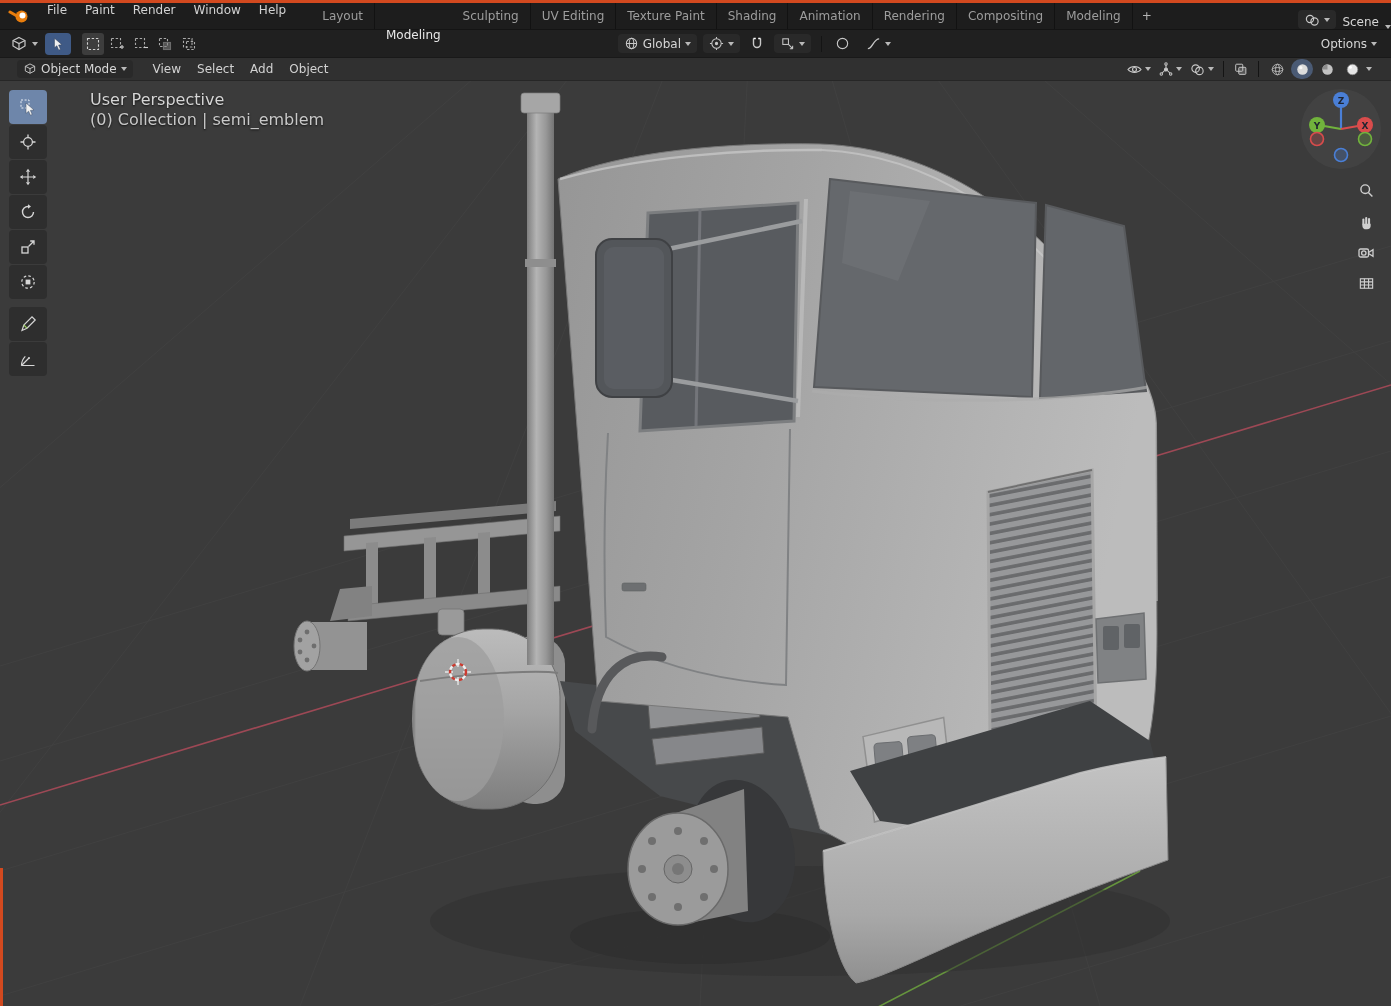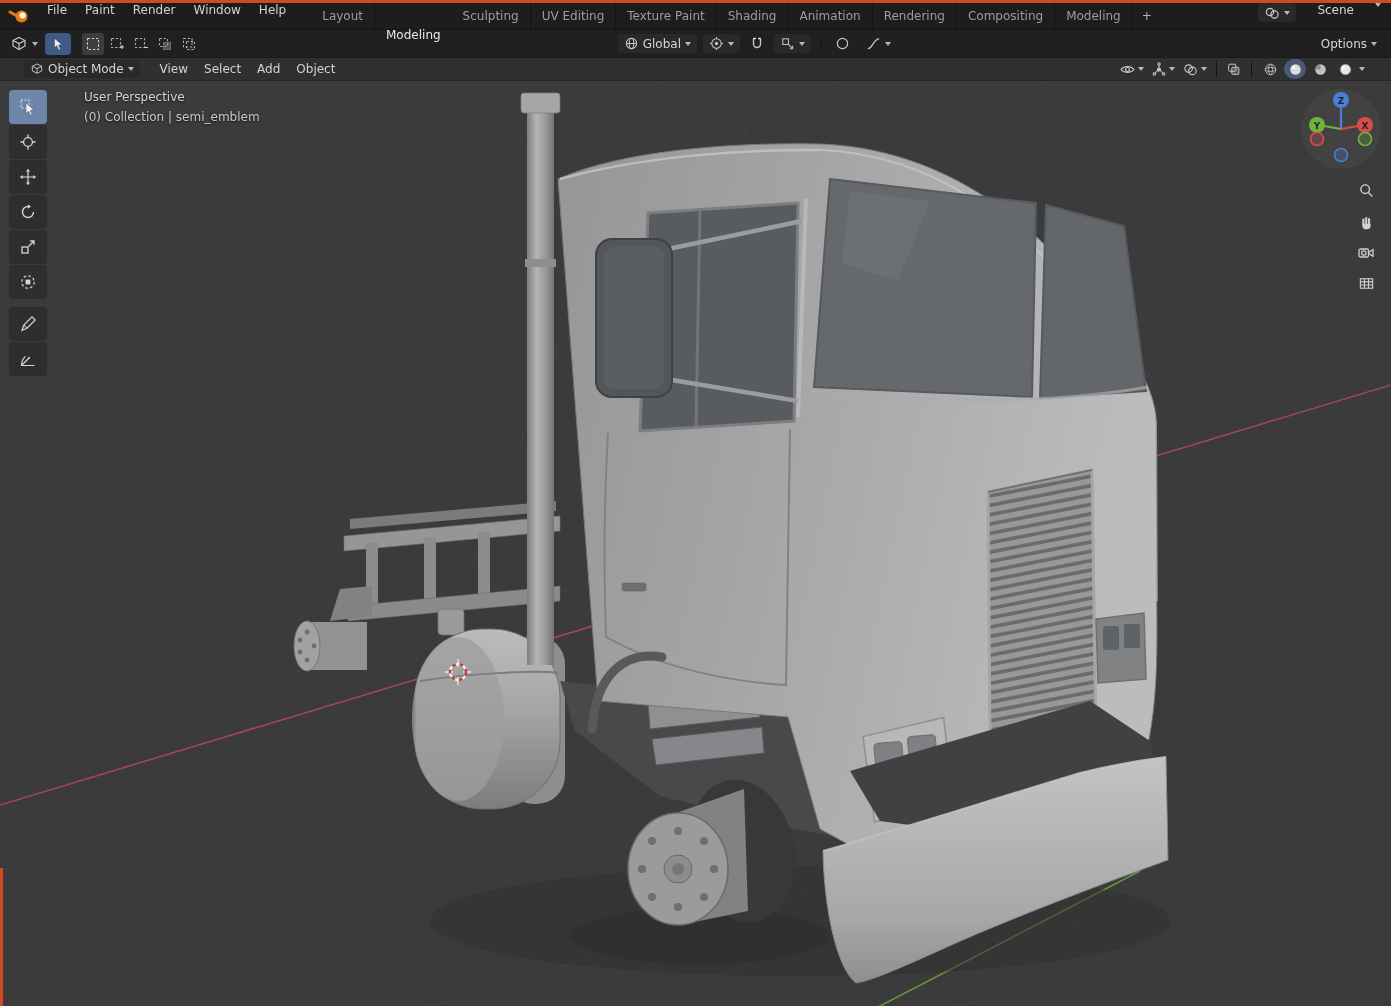--- a/index.html
+++ b/index.html
@@ -14,21 +14,21 @@
 
   
   .topbar{position:absolute;top:3px;left:0;right:0;height:26px;background:#1d1d1d;
     display:flex;align-items:stretch;z-index:50;}
   .logo-btn{display:flex;align-items:center;padding:0 8px;}
   .menu-item{display:flex;align-items:center;padding:0 9px;color:#d2d2d2;cursor:default;}
   .tabs{display:flex;align-items:stretch;margin-left:16px;}
   .tab{display:flex;align-items:center;padding:0 11px;color:#9d9d9d;border-right:1px solid rgba(0,0,0,.35);}
   .tab.active{background:#3c3c3c;color:#e8e8e8;border-radius:5px 5px 0 0;border-right:none;margin-top:32px;}
   .tab-plus{display:flex;align-items:center;padding:0 9px;color:#b5b5b5;}
-  .scene-cluster{margin-left:auto;display:flex;align-items:flex-start;padding-right:10px;gap:21px;}
+  .scene-cluster{margin-left:auto;display:flex;align-items:flex-end;gap:6px;}
   .mini-widget{display:flex;align-items:center;gap:4px;background:#292929;border-radius:4px;
     height:19px;padding:0 6px;}
   .chev{width:0;height:0;border-left:3.5px solid transparent;border-right:3.5px solid transparent;
     border-top:4px solid #b9b9b9;}
 
   
   .toolrow{position:absolute;top:29px;left:0;right:0;height:28px;background:#202020;
     border-top:1px solid #141414;display:flex;align-items:center;padding:0 8px;z-index:49;}
   .toolrow .left-group{display:flex;align-items:center;gap:5px;}
   .active-tool-btn{width:26px;height:22px;border-radius:4px;background:#3f5a86;
@@ -37,32 +37,32 @@
   .micon{width:22px;height:22px;display:flex;align-items:center;justify-content:center;border-radius:3px;}
   .micon.pressed{background:#3d3d3d;}
   .center-group{display:flex;align-items:center;gap:6px;margin:0 auto;}
   .right-group{display:flex;align-items:center;gap:4px;}
   .vsep{width:1px;height:16px;background:#141414;margin:0 4px;}
   .label{color:#d6d6d6;}
 
   
   .vpheader{position:absolute;top:57px;left:0;right:0;height:24px;background:#303030;
     border-top:1px solid #191919;border-bottom:1px solid #262626;display:flex;align-items:center;
-    padding:0 24px;z-index:48;}
+    padding:0 17px;z-index:48;}
   .vpheader .menu-item{padding:0 8px;height:100%;}
   .vp-right{margin-left:auto;display:flex;align-items:center;gap:3px;padding-right:2px;}
   .icon-btn{display:flex;align-items:center;gap:2px;padding:1px 2px;border-radius:3px;}
   .shade-btn{width:22px;height:20px;display:flex;align-items:center;justify-content:center;border-radius:10px;}
   .shade-btn.active{background:#4a5a74;}
 
   
   .viewport{position:absolute;top:81px;left:0;right:0;bottom:0;background:#3b3b3b;overflow:hidden;}
   .scene-svg{position:absolute;inset:0;}
-  .overlay-text{position:absolute;left:84px;color:#d5d5d5;text-shadow:0 1px 2px rgba(0,0,0,.75);
-    font-size:12px;z-index:5;}
+  .overlay-text{position:absolute;left:90px;color:#d5d5d5;text-shadow:0 1px 2px rgba(0,0,0,.75);
+    font-size:16px;z-index:5;}
   .ot1{top:9px;} .ot2{top:29px;color:#c9c9c9;}
 
   .left-tools{position:absolute;left:9px;top:9px;width:40px;z-index:6;display:flex;flex-direction:column;}
   .tool-btn{width:38px;height:34px;margin-bottom:1px;background:#2e2e2e;border-radius:4px;
     display:flex;align-items:center;justify-content:center;}
   .tool-btn.active{background:#6e86aa;}
   .tool-btn.gap{margin-top:7px;}
 
   .gizmo-wrap{position:absolute;right:8px;top:4px;z-index:6;}
   .nav-col{position:absolute;right:12px;top:96px;z-index:6;display:flex;flex-direction:column;gap:5px;}

